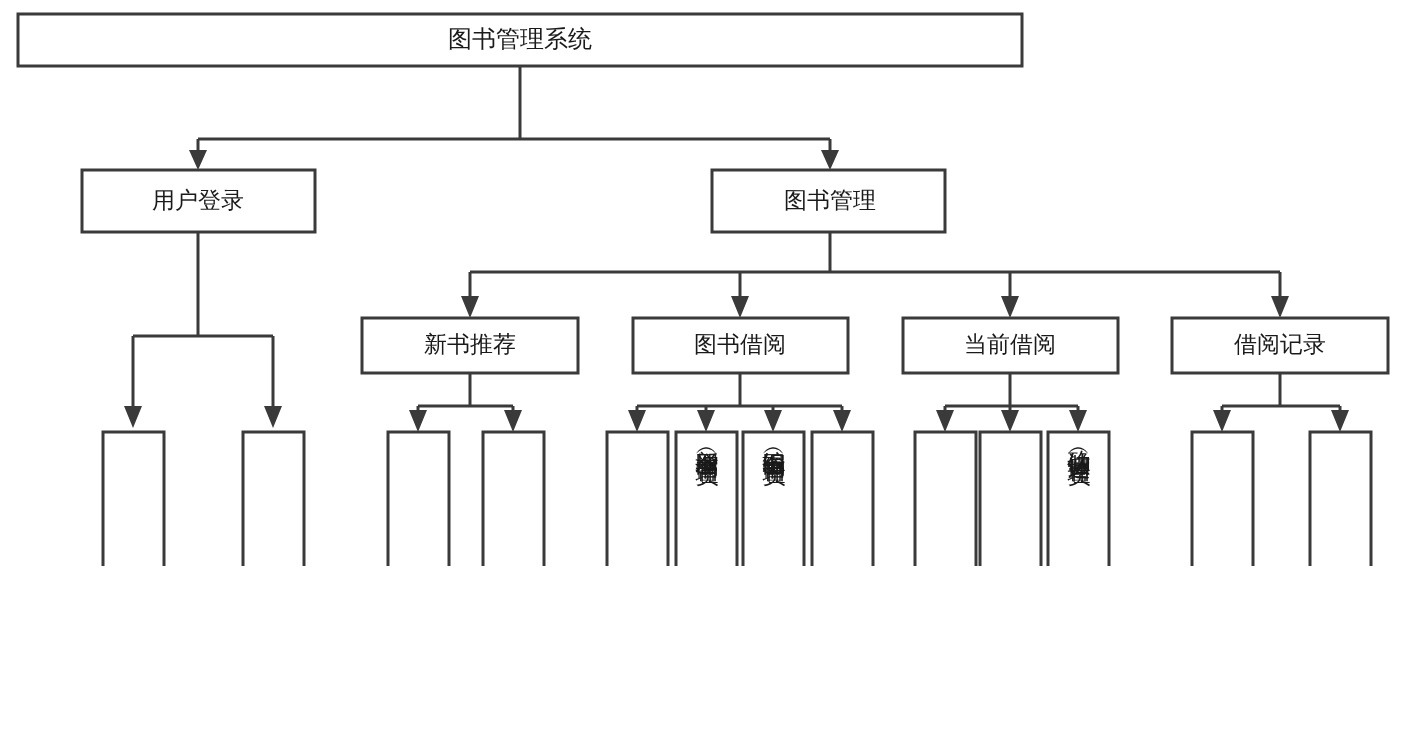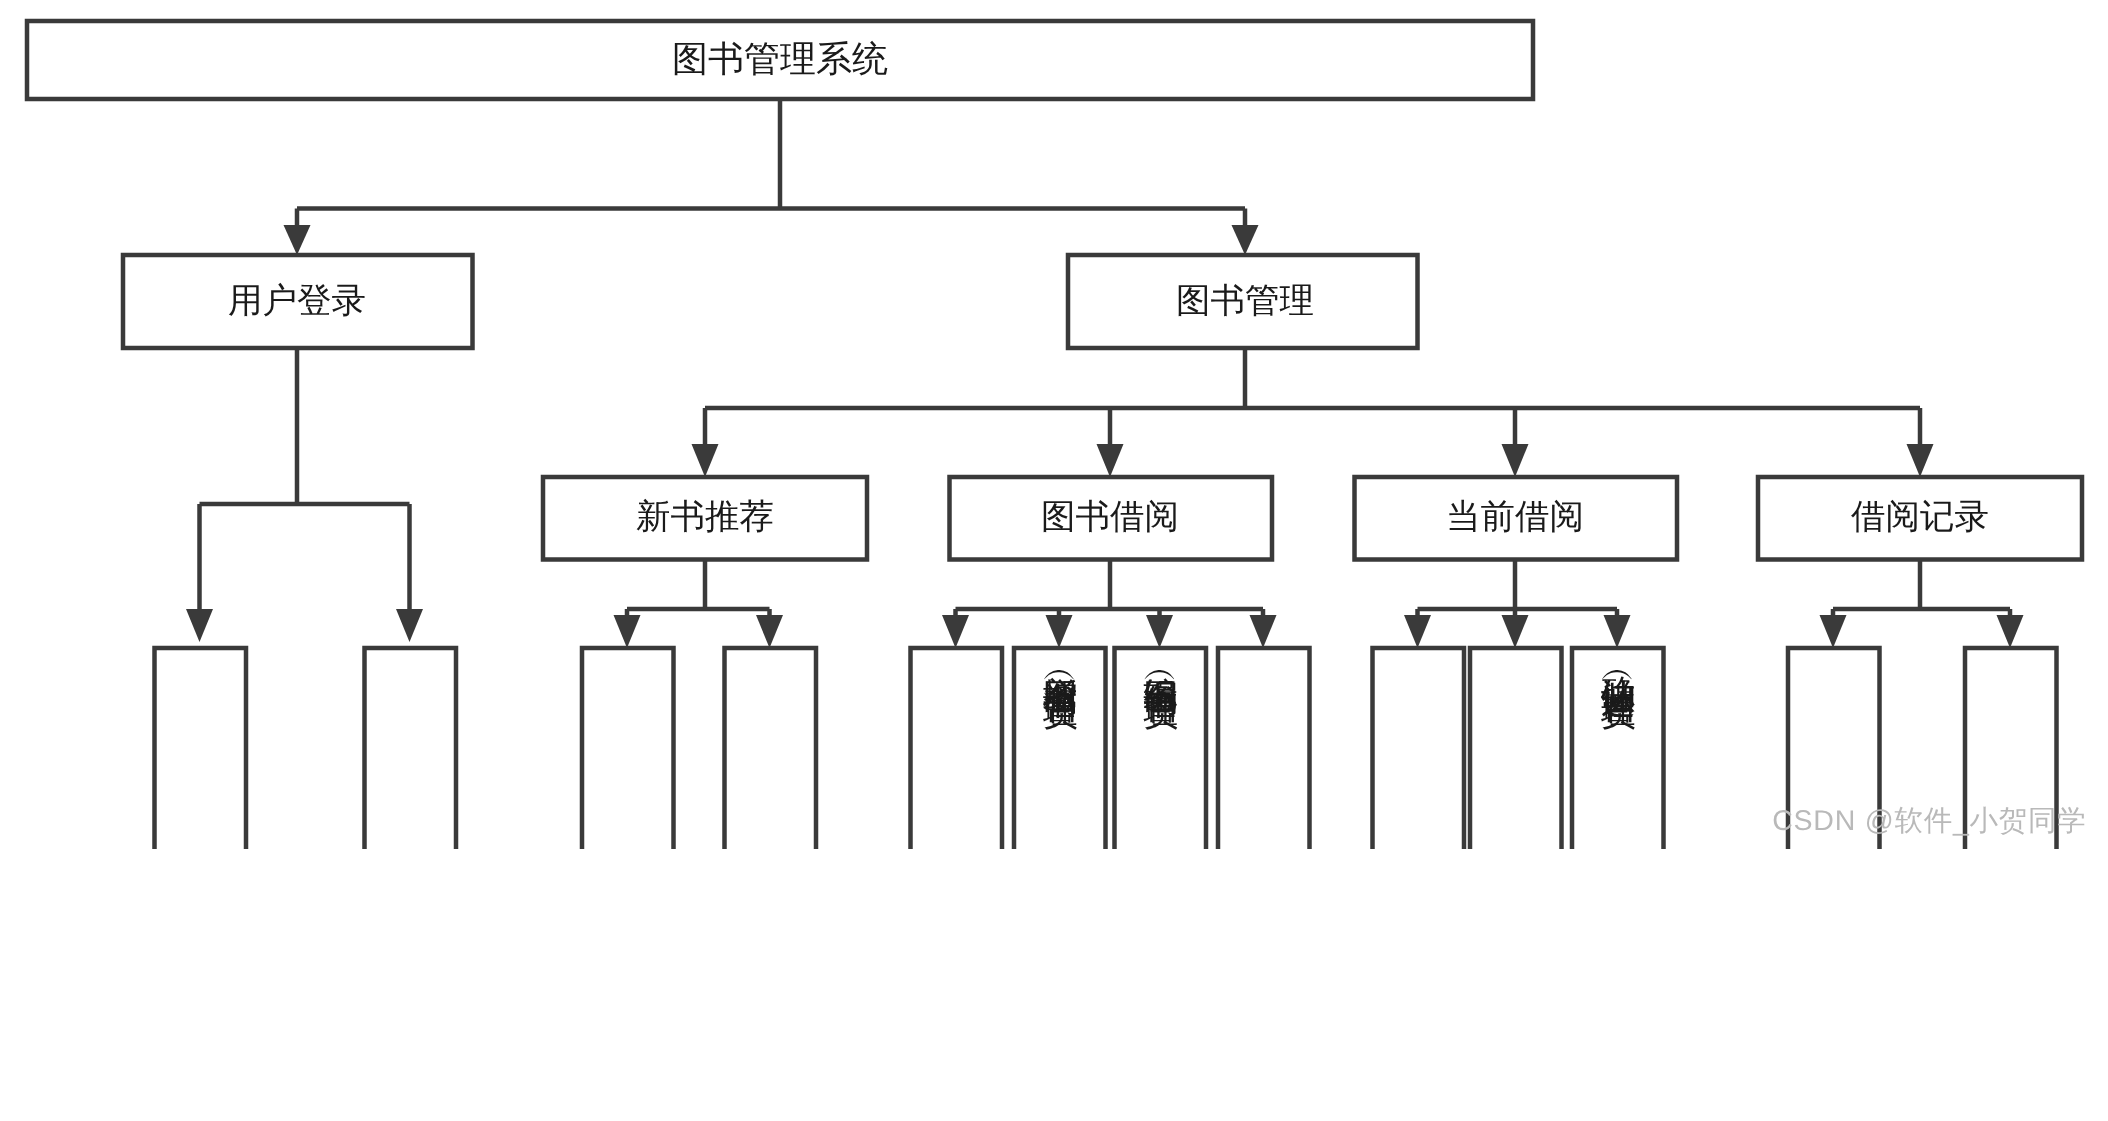--- a/index.html
+++ b/index.html
@@ -244,14 +244,13 @@
     <span class="leaf-label">确认归还（管理员）</span>
   </div>
 
   <div class="leaf-label-wrap" style="left:1192px; top:432px; width:61px; height:301px;">
     <span class="leaf-label">新增借阅记录</span>
   </div>
   <div class="leaf-label-wrap" style="left:1310px; top:432px; width:61px; height:301px;">
     <span class="leaf-label">查询借阅记录</span>
   </div>
 
-  <div class="watermark">CSDN @软件_小贺同学</div>
 </div>
 
 </body></html>

